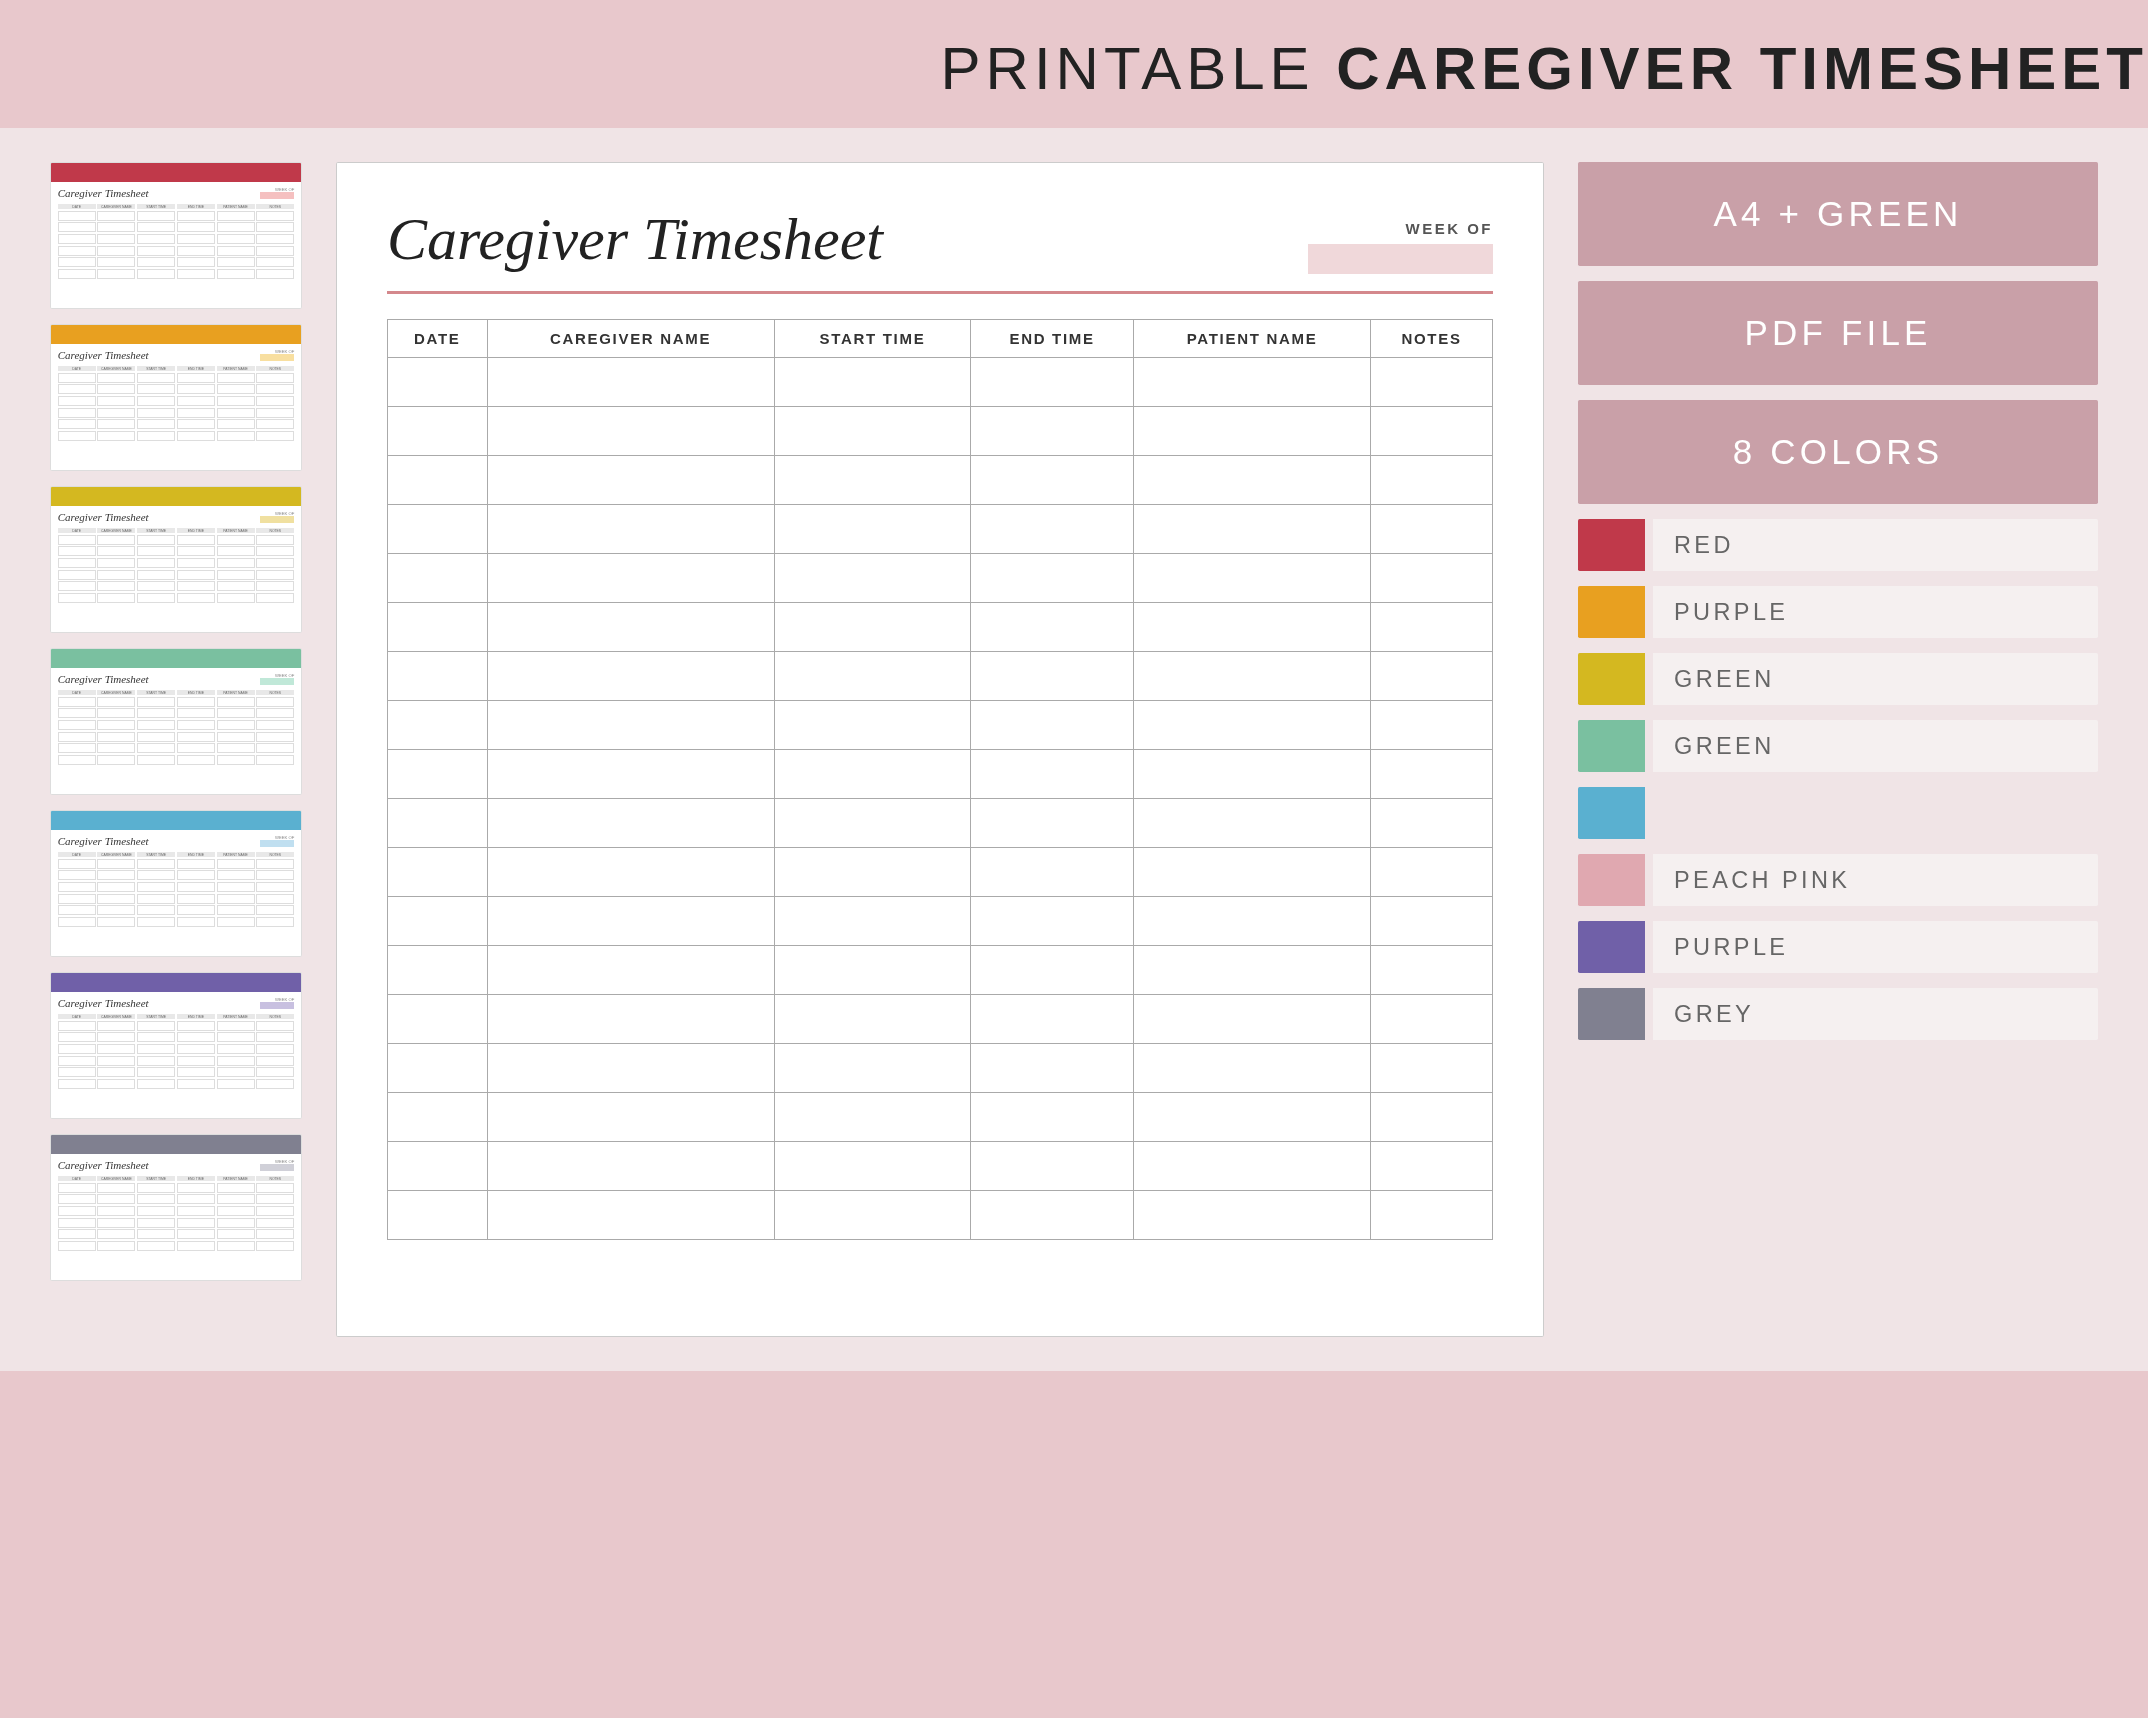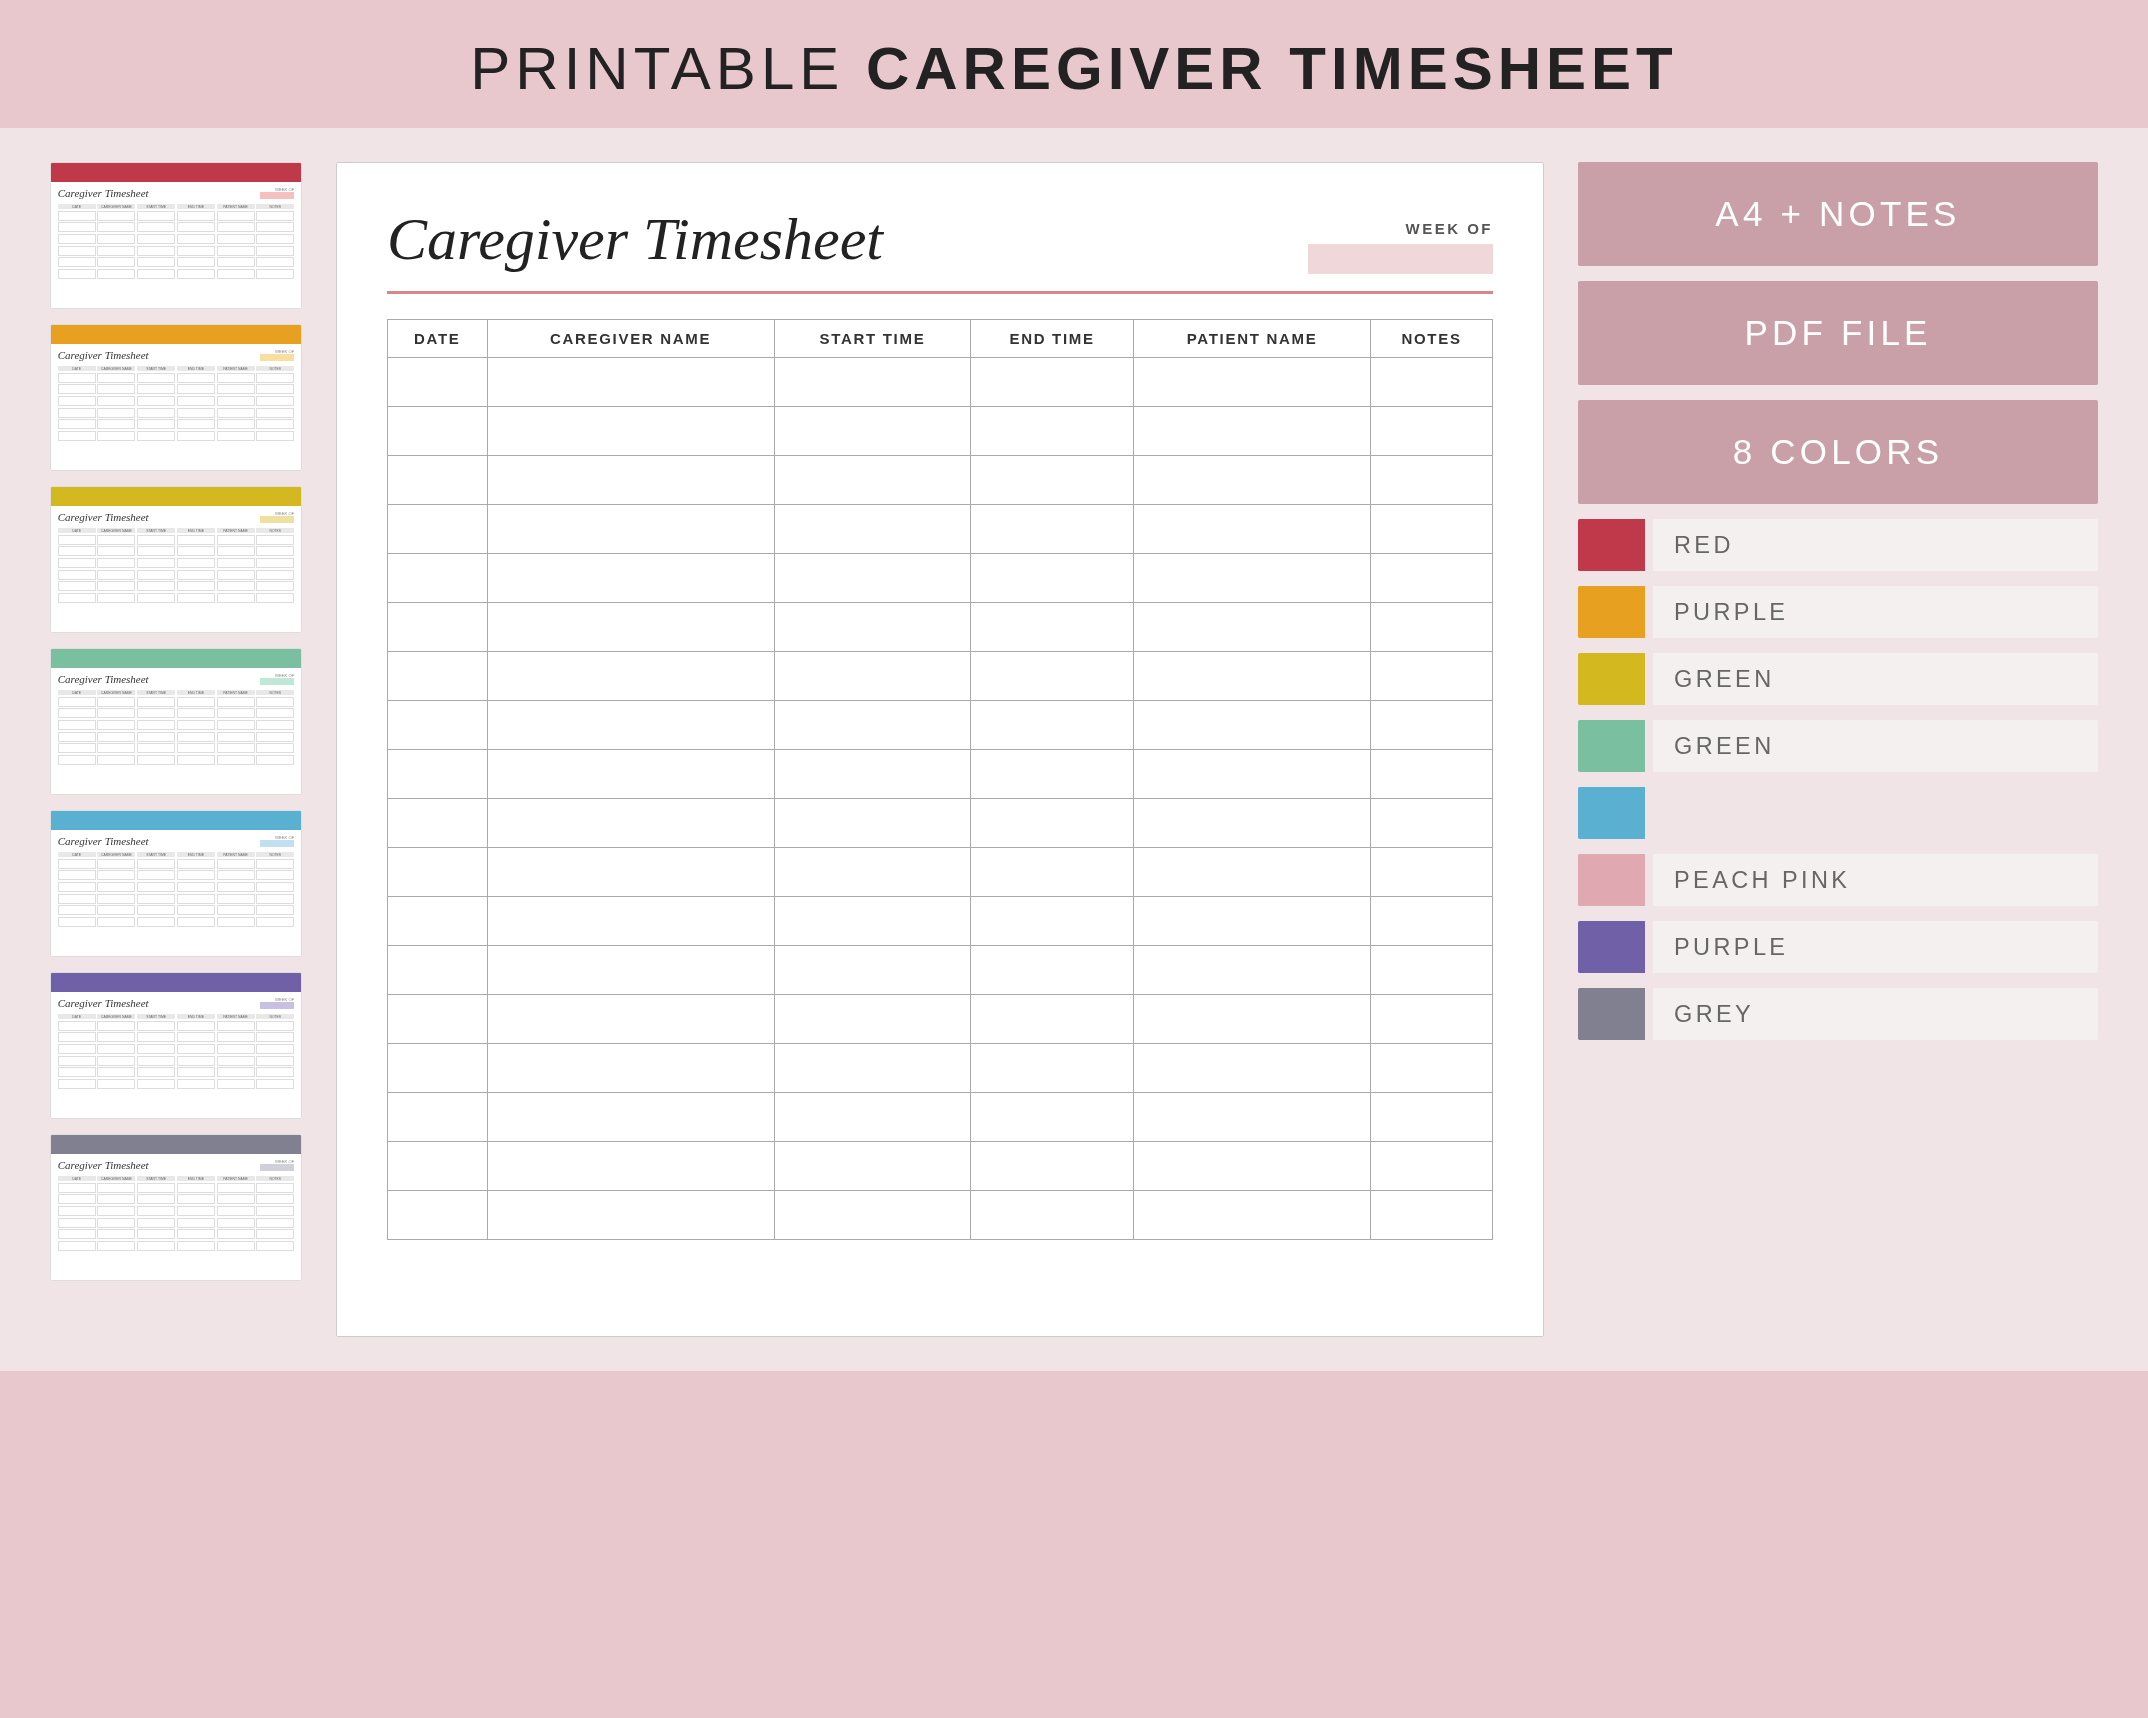--- a/index.html
+++ b/index.html
@@ -5,21 +5,21 @@
     * { box-sizing: border-box; margin: 0; padding: 0; }
     body {
       background-color: #e8c8cc;
       font-family: Arial, sans-serif;
       width: 2148px;
       min-height: 1718px;
       overflow: hidden;
     }
     .page-header {
       background-color: #e8c8cc;
-      text-align: center;
+      text-align: right;
       padding: 34px 0 25px 0;
     }
     .page-title {
       font-size: 60px;
       letter-spacing: 5px;
       color: #222;
       font-weight: 300;
       text-transform: uppercase;
     }
     .page-title strong {
@@ -897,21 +897,21 @@
             <td></td>
             <td></td>
             <td></td>
             <td></td>
           </tr>
         </tbody>
     </table>
   </div>
 
   <div class="features-column">
-    <div class="feature-badge">A4 + NOTES</div>
+    <div class="feature-badge">A4 + GREEN</div>
     <div class="feature-badge">PDF FILE</div>
     <div class="colors-label">8 COLORS</div>
 
   <div class="color-swatch-row">
         <div class="color-swatch-left" style="background-color: rgb(192, 57, 74);"></div>
         <div class="color-swatch-label">RED</div>
       </div>
       <div class="color-swatch-row">
         <div class="color-swatch-left" style="background-color: rgb(232, 160, 32);"></div>
         <div class="color-swatch-label">PURPLE</div>

